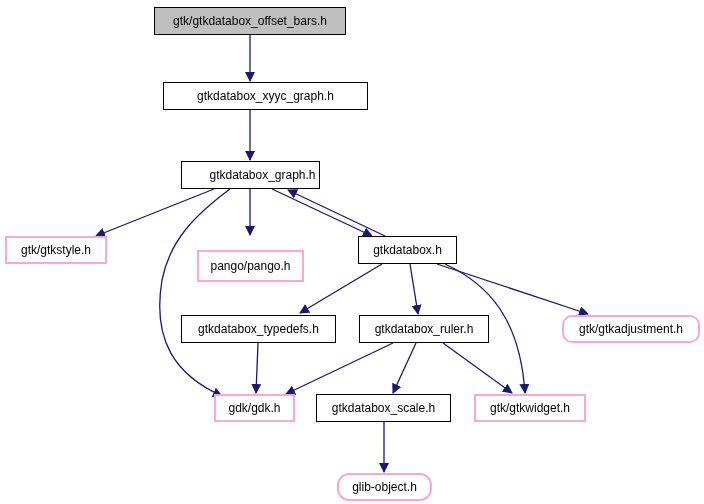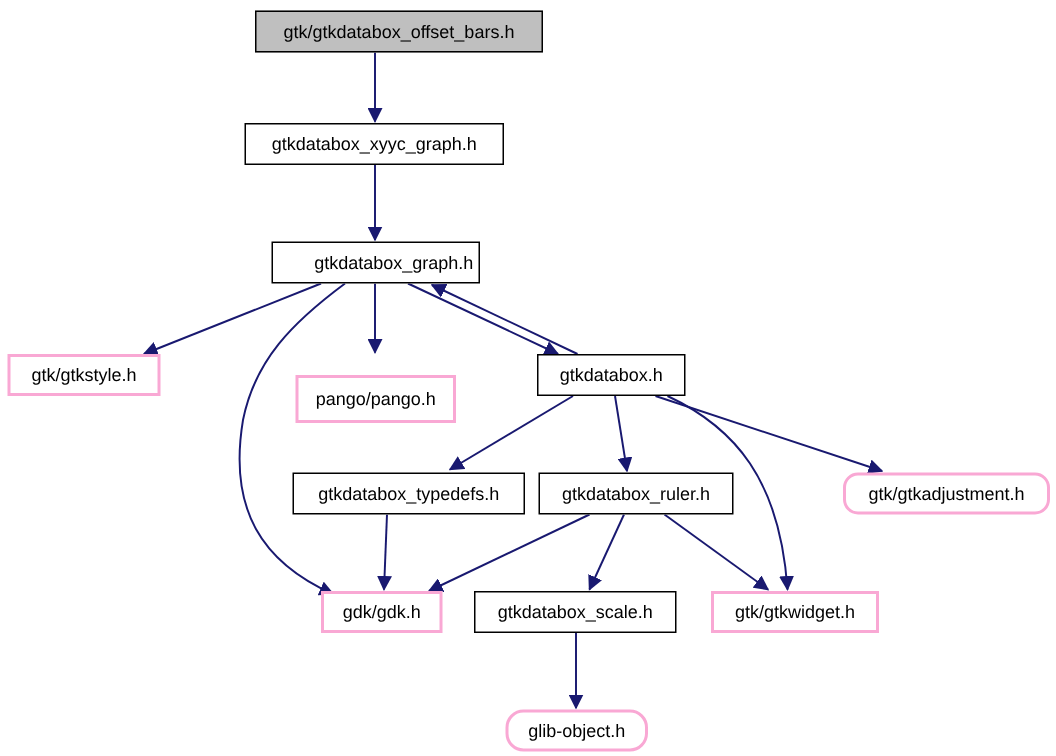--- a/index.html
+++ b/index.html
@@ -32,25 +32,25 @@
     <path d="M437,264 L588,314"></path>
     <path d="M445,264 C490,285 520,320 525,393"></path>
     <path d="M258,343 L256,393"></path>
     <path d="M393,343 L286,394"></path>
     <path d="M416,343 L393,393"></path>
     <path d="M443,343 L512,393"></path>
     <path d="M384,422 L384,472"></path>
   </g>
 </svg>
 
-<div class="node root" style="left:154px;top:7px;width:192px;height:28px;margin-left:16px;">gtk/gtkdatabox_offset_bars.h</div>
-<div class="node doc" style="left:163px;top:82px;width:173px;height:28px;">gtkdatabox_xyyc_graph.h</div>
+<div class="node root" style="left:154px;top:7px;width:192px;height:28px;">gtk/gtkdatabox_offset_bars.h</div>
+<div class="node doc" style="left:163px;top:82px;width:205px;height:28px;">gtkdatabox_xyyc_graph.h</div>
 <div class="node doc" style="left:181px;top:161px;width:139px;height:28px;padding-left:24px;">gtkdatabox_graph.h</div>
 <div class="node ext" style="left:5px;top:236px;width:102px;height:28px;">gtk/gtkstyle.h</div>
 <div class="node ext" style="left:197px;top:250px;width:107px;height:32px;">pango/pango.h</div>
 <div class="node doc" style="left:358px;top:236px;width:99px;height:28px;">gtkdatabox.h</div>
-<div class="node doc" style="left:195px;top:315px;width:155px;height:28px;">gtkdatabox_typedefs.h</div>
+<div class="node doc" style="left:181px;top:315px;width:155px;height:28px;">gtkdatabox_typedefs.h</div>
 <div class="node doc" style="left:359px;top:315px;width:130px;height:28px;">gtkdatabox_ruler.h</div>
 <div class="node ext" style="left:562px;top:315px;width:138px;height:28px;border-radius:10px;">gtk/gtkadjustment.h</div>
 <div class="node ext" style="left:214px;top:394px;width:81px;height:28px;">gdk/gdk.h</div>
 <div class="node doc" style="left:316px;top:394px;width:135px;height:28px;">gtkdatabox_scale.h</div>
 <div class="node ext" style="left:474px;top:394px;width:112px;height:28px;">gtk/gtkwidget.h</div>
 <div class="node ext" style="left:337px;top:473px;width:95px;height:28px;border-radius:12px;">glib-object.h</div>
 
 </body></html>

